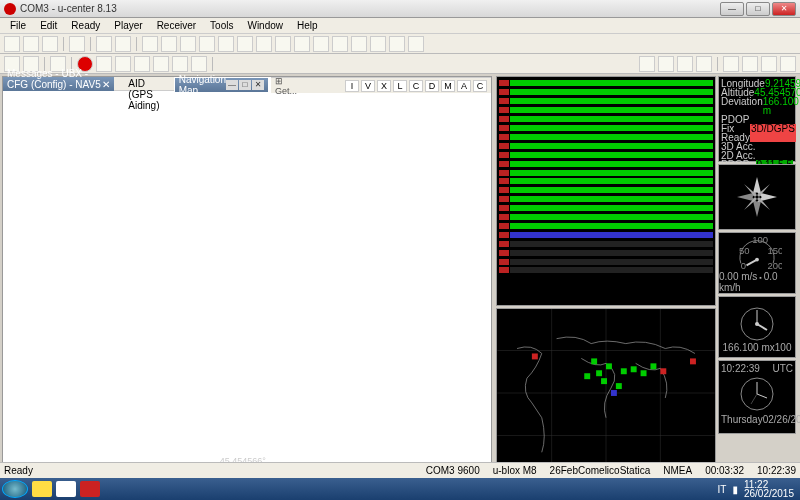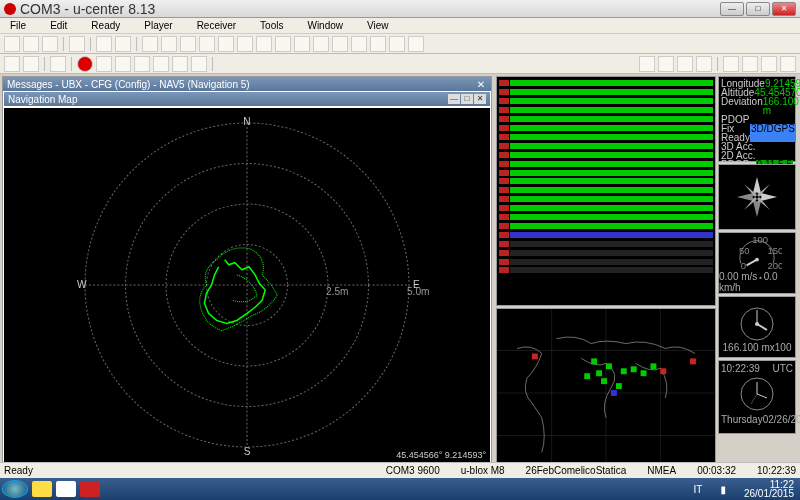--- a/index.html
+++ b/index.html
@@ -1,30 +1,30 @@
 <!DOCTYPE html>
 <html><head>
 <meta charset="utf-8">
 <style>
 *{margin:0;padding:0;box-sizing:border-box;font-family:"Segoe UI",Tahoma,sans-serif;font-size:10px}
 body{background:#d4d0c8;width:800px;height:500px;overflow:hidden;position:relative}
 .titlebar{height:18px;background:linear-gradient(#f0f0f0,#d8d8d8);border-bottom:1px solid #999;display:flex;align-items:center;padding:0 4px}
 .titlebar .icon{width:12px;height:12px;background:#c00;border-radius:50%;margin-right:4px}
-.titlebar .title{flex:1;font-size:14px;color:#333}
+.titlebar .title{flex:1;font-size:10px;color:#333}
 .winbtns{display:flex;gap:2px}
 .winbtn{width:24px;height:14px;background:linear-gradient(#eee,#ccc);border:1px solid #888;border-radius:2px;font-size:8px;text-align:center;line-height:12px}
 .winbtn.close{background:linear-gradient(#e88,#c22);color:#fff}
-.menubar{height:16px;background:#f0ede4;display:flex;align-items:center;padding:0 4px;gap:12px;border-bottom:1px solid #ccc}
+.menubar{height:16px;background:#f0ede4;display:flex;align-items:center;padding:0 4px;gap:2px;border-bottom:1px solid #ccc}
 .menubar span{padding:1px 6px;font-size:10px}
 .toolbar{height:20px;background:#f0ede4;border-bottom:1px solid #bbb;display:flex;align-items:center;padding:0 4px;gap:3px}
 .tbtn{width:16px;height:16px;background:#f8f8f0;border:1px solid #ccc;display:inline-block}
 .tsep{width:1px;height:14px;background:#bbb;margin:0 2px}
 .redbtn{background:#d00;border-radius:50%}
 .main{display:flex;height:408px}
-.left{width:490px;background:#fff;border:1px solid #999;margin:2px;display:flex;flex-direction:column}
+.left{width:490px;background:#fff;border:1px solid #999;margin:2px;display:flex;flex-direction:row}
 .msgbar{height:14px;background:linear-gradient(#7a96b8,#5a7698);color:#fff;font-size:9px;padding:1px 4px;display:flex;align-items:center}
 .msgbar .x{margin-left:auto;width:12px;text-align:center}
 .subbar{height:14px;background:#f0ede4;font-size:9px;padding:1px 14px;border-bottom:1px solid #ccc}
 .devbar{height:14px;background:linear-gradient(#7a96b8,#5a7698);color:#fff;font-size:9px;padding:1px 4px;display:flex;align-items:center;margin:1px}
 .devbar .wc{margin-left:auto;display:flex;gap:1px}
 .devbar .wb{width:12px;height:10px;background:#ddd;color:#333;font-size:8px;text-align:center;line-height:10px}
 .devmap{flex:1;background:#000;position:relative;margin:1px}
 .devmap svg{width:100%;height:100%}
 .coords{position:absolute;bottom:2px;right:4px;color:#ccc;font-size:9px}
 .devbot{height:16px;background:#f0ede4;border-top:1px solid #ccc;display:flex;align-items:center;padding:0 4px;gap:8px}
@@ -39,37 +39,37 @@
 .sigrow{flex:1;display:flex;align-items:center;gap:1px;min-height:8px}
 .sigflag{width:10px;height:6px;background:#b22}
 .sigbar{flex:1;height:6px;background:#0c0}
 .sigbar.blue{background:#33c}
 .sigbar.dark{background:#222}
 .worldpanel{height:170px}
 .worldpanel svg{width:100%;height:100%}
 .infopanel{height:86px;padding:2px}
 .inforow{display:flex;justify-content:space-between;color:#ccc;font-size:8px;line-height:9px}
 .inforow .v{color:#0c0}
-.inforow .v.or{background:#3b82f6;color:#000;padding:0 1px}
+.inforow .v.or{background:#ef4444;color:#000;padding:0 1px}
 .inforow .v.gr{background:#0a0;color:#000;padding:0 1px}
 .compass{height:66px;display:flex;align-items:center;justify-content:center}
 .gauge{height:62px;display:flex;flex-direction:column;align-items:center;justify-content:center}
 .gauge svg{width:50px;height:40px}
 .gauge .lbl{color:#aaa;font-size:7px}
 .clock{height:74px;display:flex;flex-direction:column;align-items:center;color:#aaa;font-size:7px;padding:2px}
 .status{position:absolute;bottom:22px;left:0;right:0;height:16px;background:#f0ede4;border-top:1px solid #bbb;display:flex;align-items:center;padding:0 4px;font-size:9px;gap:8px}
-.status .r{margin-left:auto;display:flex;gap:21px}
+.status .r{margin-left:auto;display:flex;gap:13px}
 .taskbar{position:absolute;bottom:0;left:0;right:0;height:22px;background:linear-gradient(#3a5f8f,#1a3f6f);display:flex;align-items:center;padding:0 2px}
 .orb{width:26px;height:18px;background:radial-gradient(circle,#7bc,#157);border-radius:50%;border:1px solid #0af}
 .tskic{width:20px;height:16px;margin-left:4px;border-radius:2px}
 .tskic.ex{background:#fd4}
 .tskic.ch{background:#fff}
 .tskic.uc{background:#c22}
-.tray{margin-left:auto;display:flex;align-items:center;gap:18px;color:#fff;font-size:8px;padding-right:4px}
-.tray .time{text-align:right;line-height:9px}
+.tray{margin-left:auto;display:flex;align-items:center;gap:6px;color:#fff;font-size:8px;padding-right:4px}
+.tray .time{text-align:left;line-height:9px}
 </style>
 </head>
 <body>
 
 <div class="titlebar">
   <span class="icon"></span>
   <span class="title">COM3 - u-center 8.13</span>
   <div class="winbtns">
     <span class="winbtn">—</span>
     <span class="winbtn">□</span>
@@ -78,21 +78,21 @@
 </div>
 
 <div class="menubar">
   <span>File</span>
   <span>Edit</span>
   <span>Ready</span>
   <span>Player</span>
   <span>Receiver</span>
   <span>Tools</span>
   <span>Window</span>
-  <span>View</span>
+  <span>Help</span>
 </div>
 
 <div class="toolbar">
   <span class="tbtn"></span>
   <span class="tbtn"></span>
   <span class="tbtn"></span>
   <span class="tsep"></span>
   <span class="tbtn"></span>
   <span class="tsep"></span>
   <span class="tbtn"></span>
@@ -140,20 +140,21 @@
   <span class="tbtn"></span>
   <span class="tbtn"></span>
 </div>
 
 <div class="main">
   <div class="left">
     <div class="msgbar">
       <span>Messages - UBX - CFG (Config) - NAV5 (Navigation 5)</span>
       <span class="x">✕</span>
     </div>
+    <div class="subbar"><span>AID (GPS Aiding)</span></div>
     <div class="devbar">
       <span>Navigation Map</span>
       <span class="wc">
         <span class="wb">—</span>
         <span class="wb">□</span>
         <span class="wb">✕</span>
       </span>
     </div>
     <div class="devmap">
       <svg viewBox="0 0 480 340">
@@ -429,16 +430,16 @@
 <div class="taskbar">
   <div class="orb"></div>
   <div class="tskic ex"></div>
   <div class="tskic ch"></div>
   <div class="tskic uc"></div>
   <div class="tray">
     <span>IT</span>
     <span>▮</span>
     <div class="time">
         <div>11:22</div>
-        <div>26/01/2015</div>
+        <div>26/02/2015</div>
       </div>
   </div>
 </div>
 
 </body></html>

